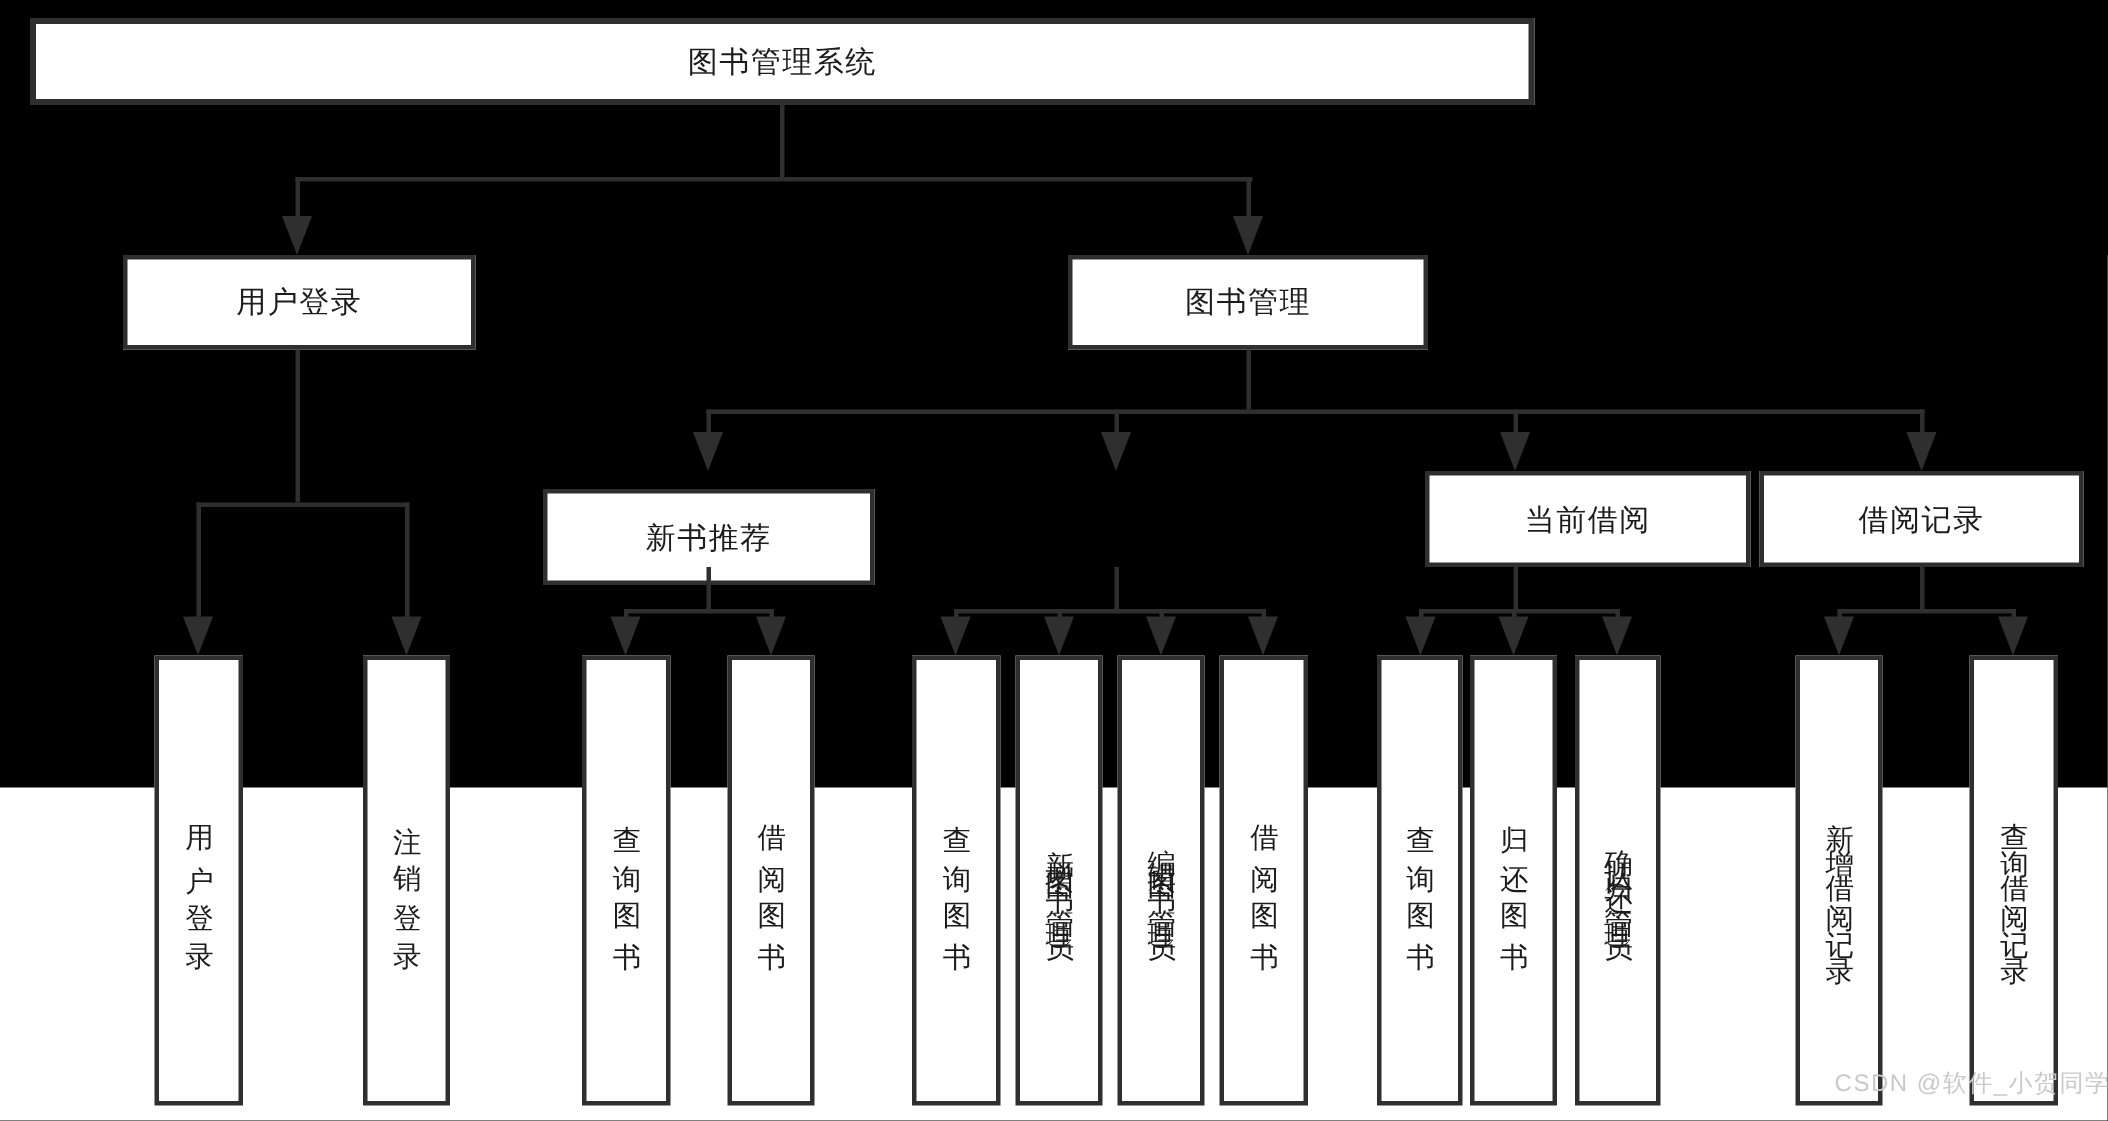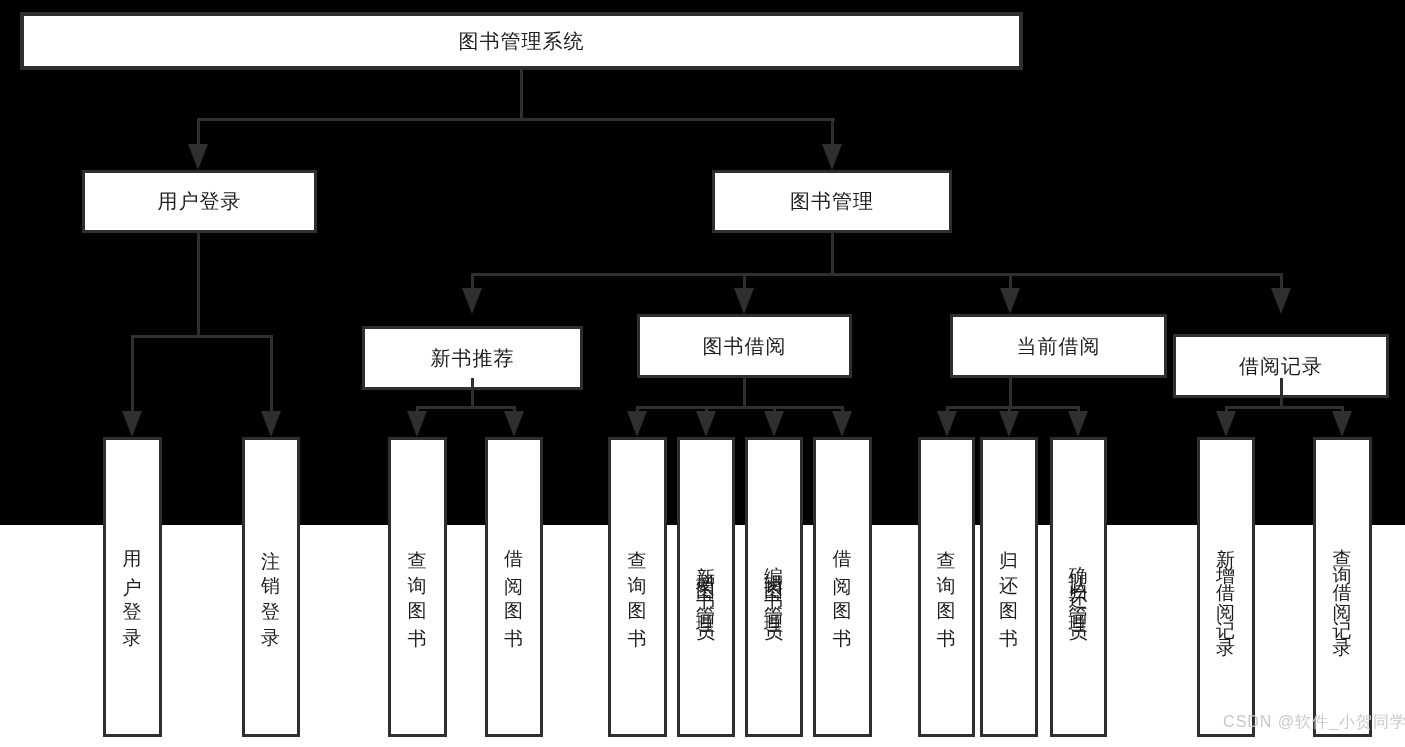--- a/index.html
+++ b/index.html
@@ -55,27 +55,24 @@
   <div class="box hbox" style="left:82px;top:170px;width:235px;height:63px;">
     <span>用户登录</span>
   </div>
   <div class="box hbox" style="left:712px;top:170px;width:240px;height:63px;">
     <span>图书管理</span>
   </div>
 
   <div class="box hbox" style="left:362px;top:326px;width:221px;height:64px;">
     <span>新书推荐</span>
   </div>
-  <div class="box hbox" style="left:637px;top:314px;width:215px;height:64px;">
-    <span>图书借阅</span>
-  </div>
   <div class="box hbox" style="left:950px;top:314px;width:217px;height:64px;">
     <span>当前借阅</span>
   </div>
-  <div class="box hbox" style="left:1173px;top:314px;width:216px;height:64px;margin-top:20px;">
+  <div class="box hbox" style="left:1173px;top:314px;width:216px;height:64px;">
     <span>借阅记录</span>
   </div>
 
   <div class="box vbox" style="left:103px;top:437px;width:59px;height:300px;">
     <span class="s4">用户登录</span>
   </div>
   <div class="box vbox" style="left:242px;top:437px;width:58px;height:300px;">
     <span class="s4">注销登录</span>
   </div>
 

